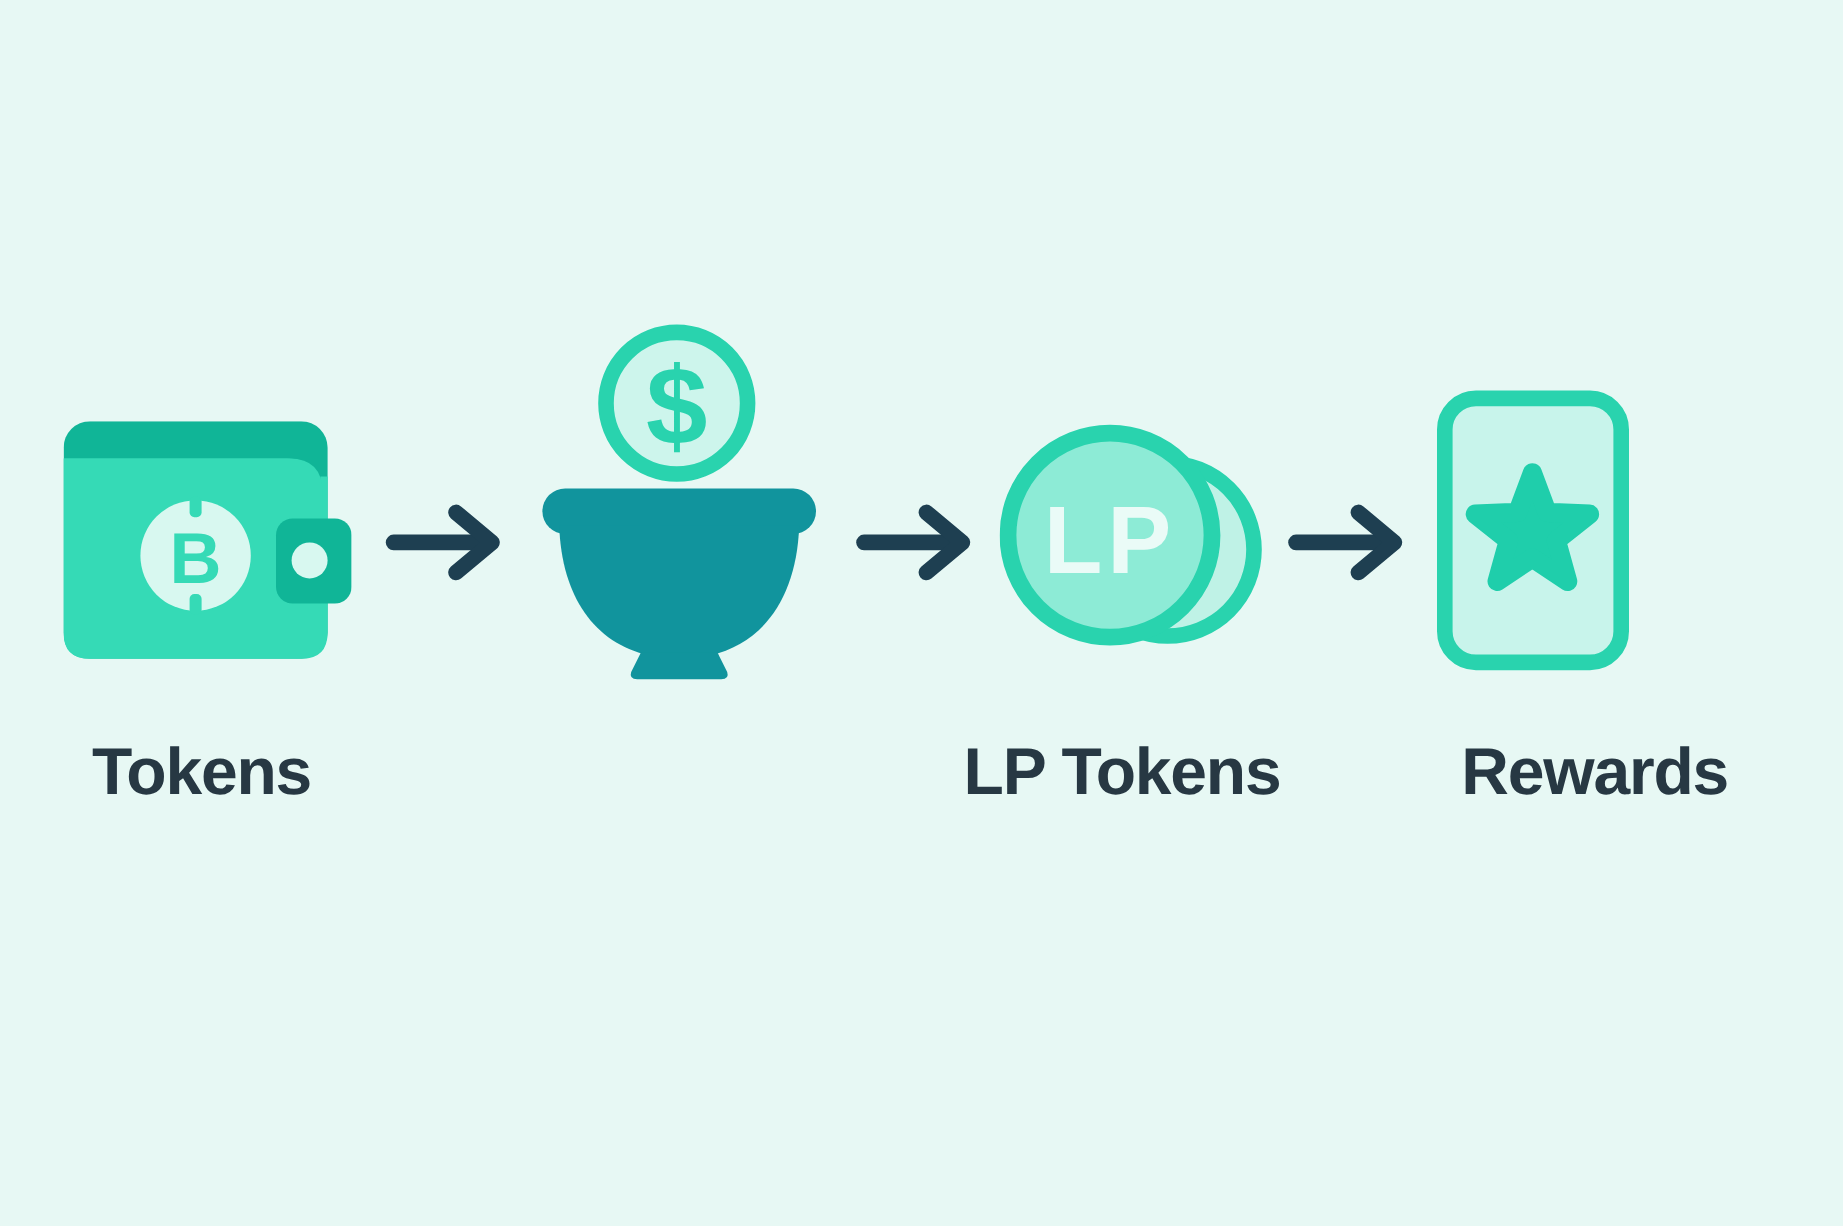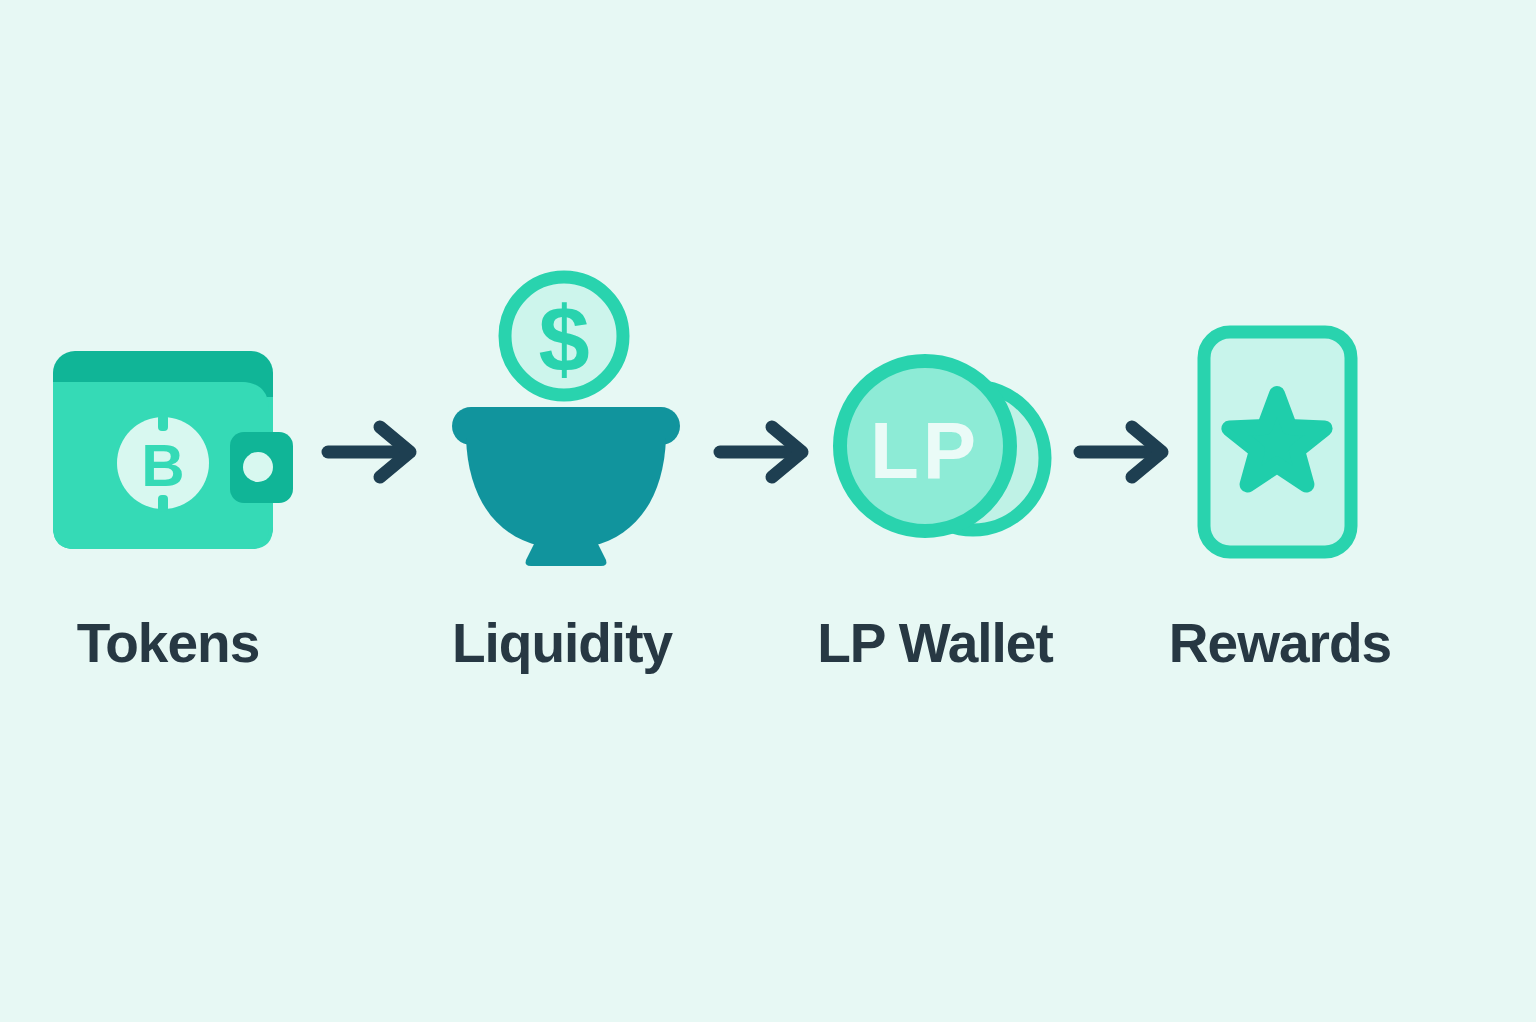--- a/index.html
+++ b/index.html
@@ -97,20 +97,19 @@
   </svg>
 
   <svg class="icon-abs" style="left:1196px;top:324px;" width="163" height="236" viewBox="0 0 163 236">
     <rect x="8" y="8" width="147" height="220" rx="26" class="f-card s-ring" stroke-width="13"></rect>
     <polygon points="81,70 93.3,103 128.6,104.5 101,126.5 110.4,160.5 81,141 51.6,160.5 61,126.5 33.4,104.5 68.7,103" class="f-star" stroke-width="16" stroke-linejoin="round"></polygon>
   </svg>
 
   <div class="step-label" style="left:8px;top:610px;">Tokens</div>
 
   <div class="step-label" style="left:402px;top:610px;">
-    <div>Liquidity</div>
   </div>
 
-  <div class="step-label" style="left:775px;top:610px;">LP Wallet</div>
+  <div class="step-label" style="left:775px;top:610px;">LP Tokens</div>
 
-  <div class="step-label" style="left:1120px;top:610px;">Rewards</div>
+  <div class="step-label" style="left:1120px;top:610px;text-align:right;">Rewards</div>
 
 </div>
 
 </body></html>

